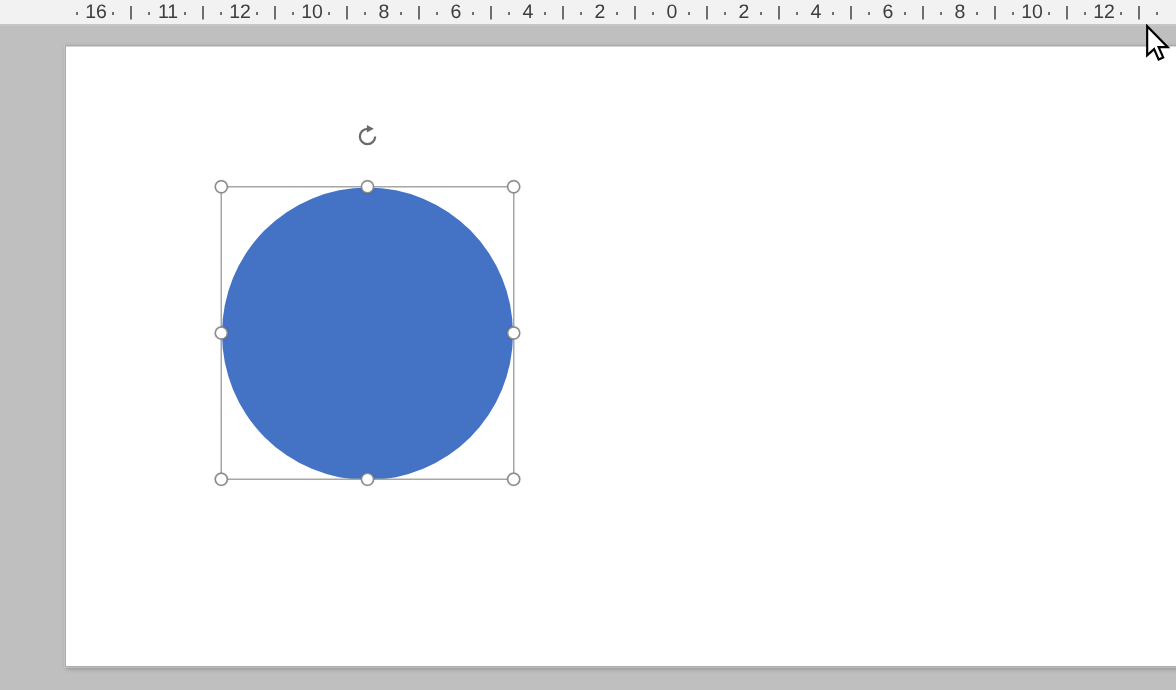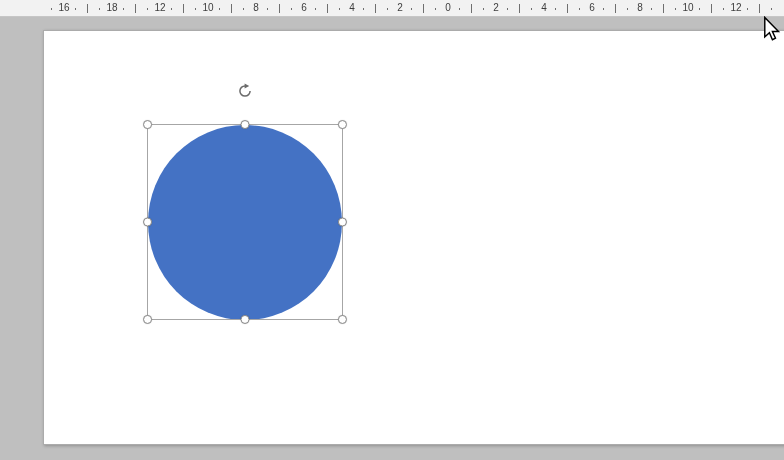--- a/index.html
+++ b/index.html
@@ -21,21 +21,21 @@
       transparent 0 11px, #6f6f6f 11px 12px, transparent 12px 24px);
   }
   .ruler-bars {
     position:absolute; left:40px; right:0; top:4px; height:9px;
     background:repeating-linear-gradient(to right,
       transparent 0 47px, #6f6f6f 47px 48px);
   }
   .ruler-labels { position:absolute; top:0; left:0; right:0; bottom:0; }
   .ruler-label {
     position:absolute; top:0; transform:translateX(-50%);
-    font-size:10px; line-height:16px; color:#3d3d3d;
+    font-size:13px; line-height:16px; color:#3d3d3d;
     background:#f2f2f2; padding:0 1px;
   }
 
   
   .canvas {
     position:absolute; top:17px; left:0; right:0; bottom:0;
     background:#bfbfbf; overflow:hidden;
   }
   .slide {
     position:absolute; left:43px; top:13px; width:810px; height:415px;
@@ -77,21 +77,21 @@
 </head>
 <body>
 
 <div class="screen">
 
   <div class="ruler">
     <div class="ruler-dots"></div>
     <div class="ruler-bars"></div>
     <div class="ruler-labels">
         <span class="ruler-label" style="left: 64px;">16</span>
-        <span class="ruler-label" style="left: 112px;">18</span>
+        <span class="ruler-label" style="left: 112px;">11</span>
         <span class="ruler-label" style="left: 160px;">12</span>
         <span class="ruler-label" style="left: 208px;">10</span>
         <span class="ruler-label" style="left: 256px;">8</span>
         <span class="ruler-label" style="left: 304px;">6</span>
         <span class="ruler-label" style="left: 352px;">4</span>
         <span class="ruler-label" style="left: 400px;">2</span>
         <span class="ruler-label" style="left: 448px;">0</span>
         <span class="ruler-label" style="left: 496px;">2</span>
         <span class="ruler-label" style="left: 544px;">4</span>
         <span class="ruler-label" style="left: 592px;">6</span>

